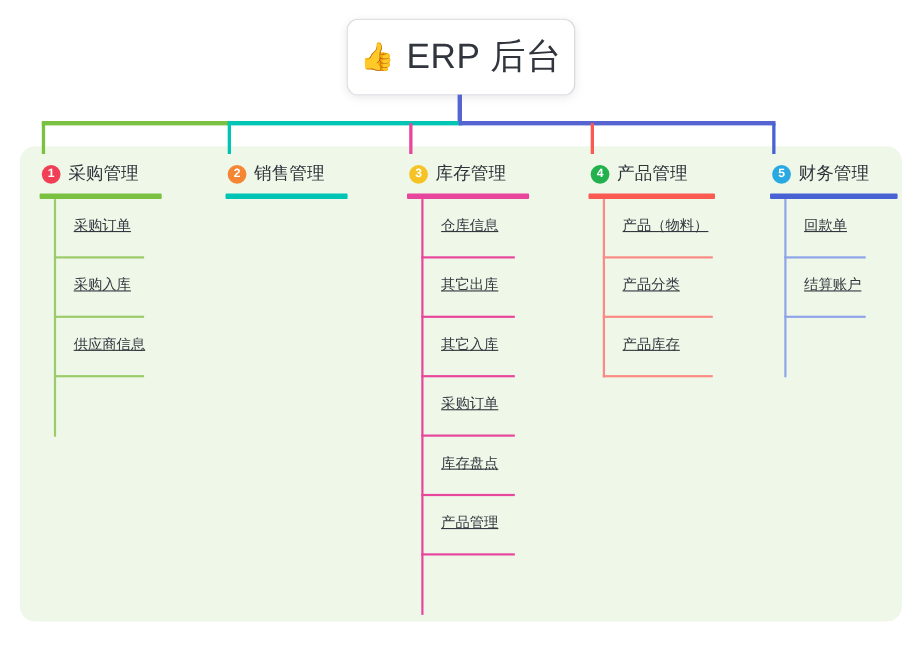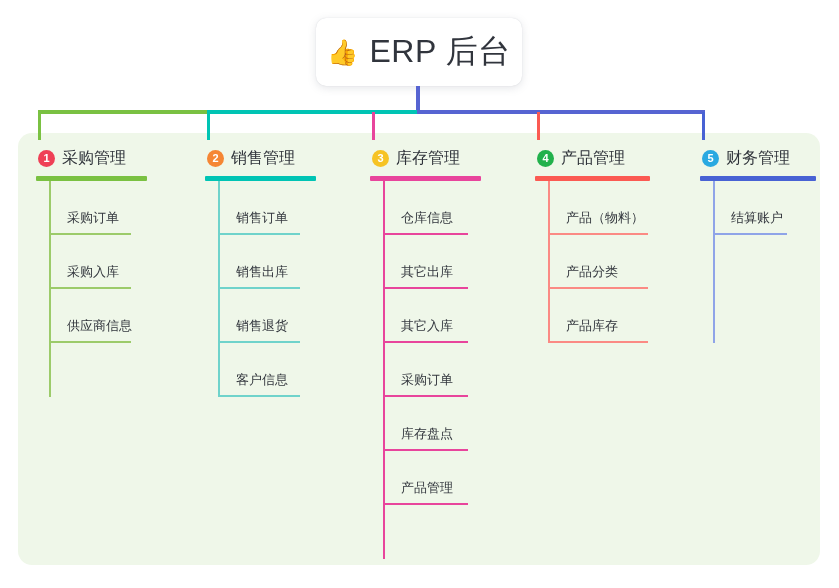--- a/index.html
+++ b/index.html
@@ -125,24 +125,25 @@
     background: currentColor;
   }
   .leaf {
     position: relative;
     height: 54px;
     box-sizing: border-box;
   }
   .leaf .leaf-label {
     position: absolute;
     left: 18px;
-    bottom: 8px;
+    bottom: 21px;
     font-size: 13px;
     color: #33373e;
     white-space: nowrap;
+    text-decoration: underline;
   }
   .leaf .leaf-rule {
     position: absolute;
     left: 0;
     bottom: 0;
     height: 2px;
     background: currentColor;
   }
 </style>
 </head>
@@ -189,39 +190,20 @@
           <div class="leaf-rule" style="width: 82px;"></div>
         </div>
       </div>
     </div>
     <div class="branch" style="left: 205px;">
       <div class="branch-head">
         <span class="badge" style="background: rgb(245, 134, 52);">2</span>
         <span class="branch-title">销售管理</span>
       </div>
       <div class="head-rule" style="width: 111px; background: rgb(0, 196, 180);"></div>
-      <div class="leaves" style="color: rgb(111, 211, 203);">
-        <div class="spine" style="height: 216px;"></div>
-        <div class="leaf">
-          <span class="leaf-label">销售订单</span>
-          <div class="leaf-rule" style="width: 82px;"></div>
-        </div>
-        <div class="leaf">
-          <span class="leaf-label">销售出库</span>
-          <div class="leaf-rule" style="width: 82px;"></div>
-        </div>
-        <div class="leaf">
-          <span class="leaf-label">销售退货</span>
-          <div class="leaf-rule" style="width: 82px;"></div>
-        </div>
-        <div class="leaf">
-          <span class="leaf-label">客户信息</span>
-          <div class="leaf-rule" style="width: 82px;"></div>
-        </div>
-      </div>
     </div>
     <div class="branch" style="left: 370px;">
       <div class="branch-head">
         <span class="badge" style="background: rgb(246, 195, 36);">3</span>
         <span class="branch-title">库存管理</span>
       </div>
       <div class="head-rule" style="width: 111px; background: rgb(232, 69, 156);"></div>
       <div class="leaves" style="color: rgb(232, 69, 156);">
         <div class="spine" style="height: 378px;"></div>
         <div class="leaf">
@@ -274,18 +256,22 @@
     </div>
     <div class="branch" style="left: 700px;">
       <div class="branch-head">
         <span class="badge" style="background: rgb(41, 169, 225);">5</span>
         <span class="branch-title">财务管理</span>
       </div>
       <div class="head-rule" style="width: 116px; background: rgb(72, 98, 212);"></div>
       <div class="leaves" style="color: rgb(143, 164, 232);">
         <div class="spine" style="height: 162px;"></div>
         <div class="leaf">
+          <span class="leaf-label">回款单</span>
+          <div class="leaf-rule" style="width: 74px;"></div>
+        </div>
+        <div class="leaf">
           <span class="leaf-label">结算账户</span>
           <div class="leaf-rule" style="width: 74px;"></div>
         </div>
       </div>
     </div>
   </div>
 
 </body></html>

